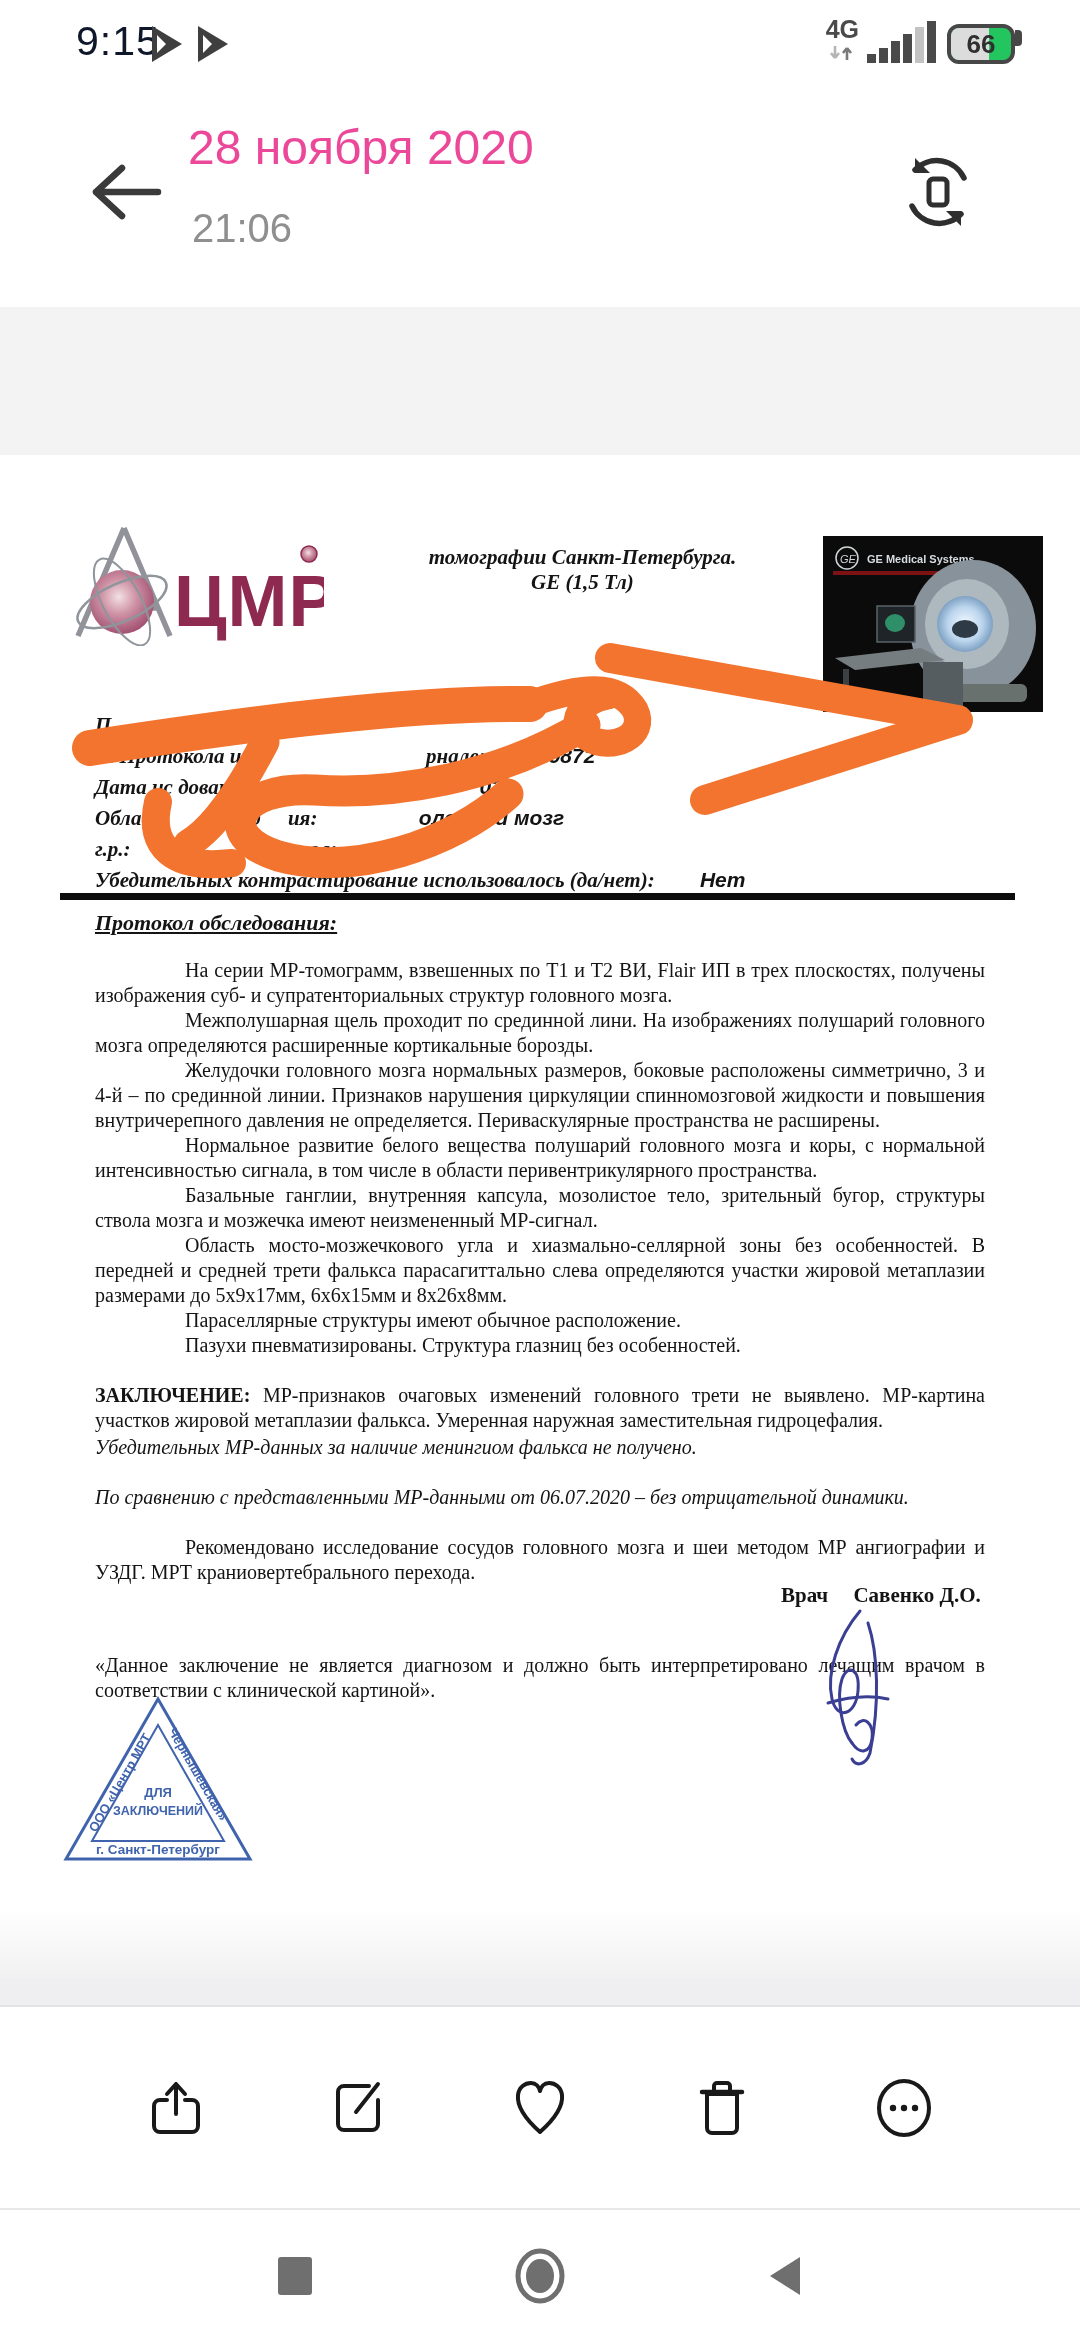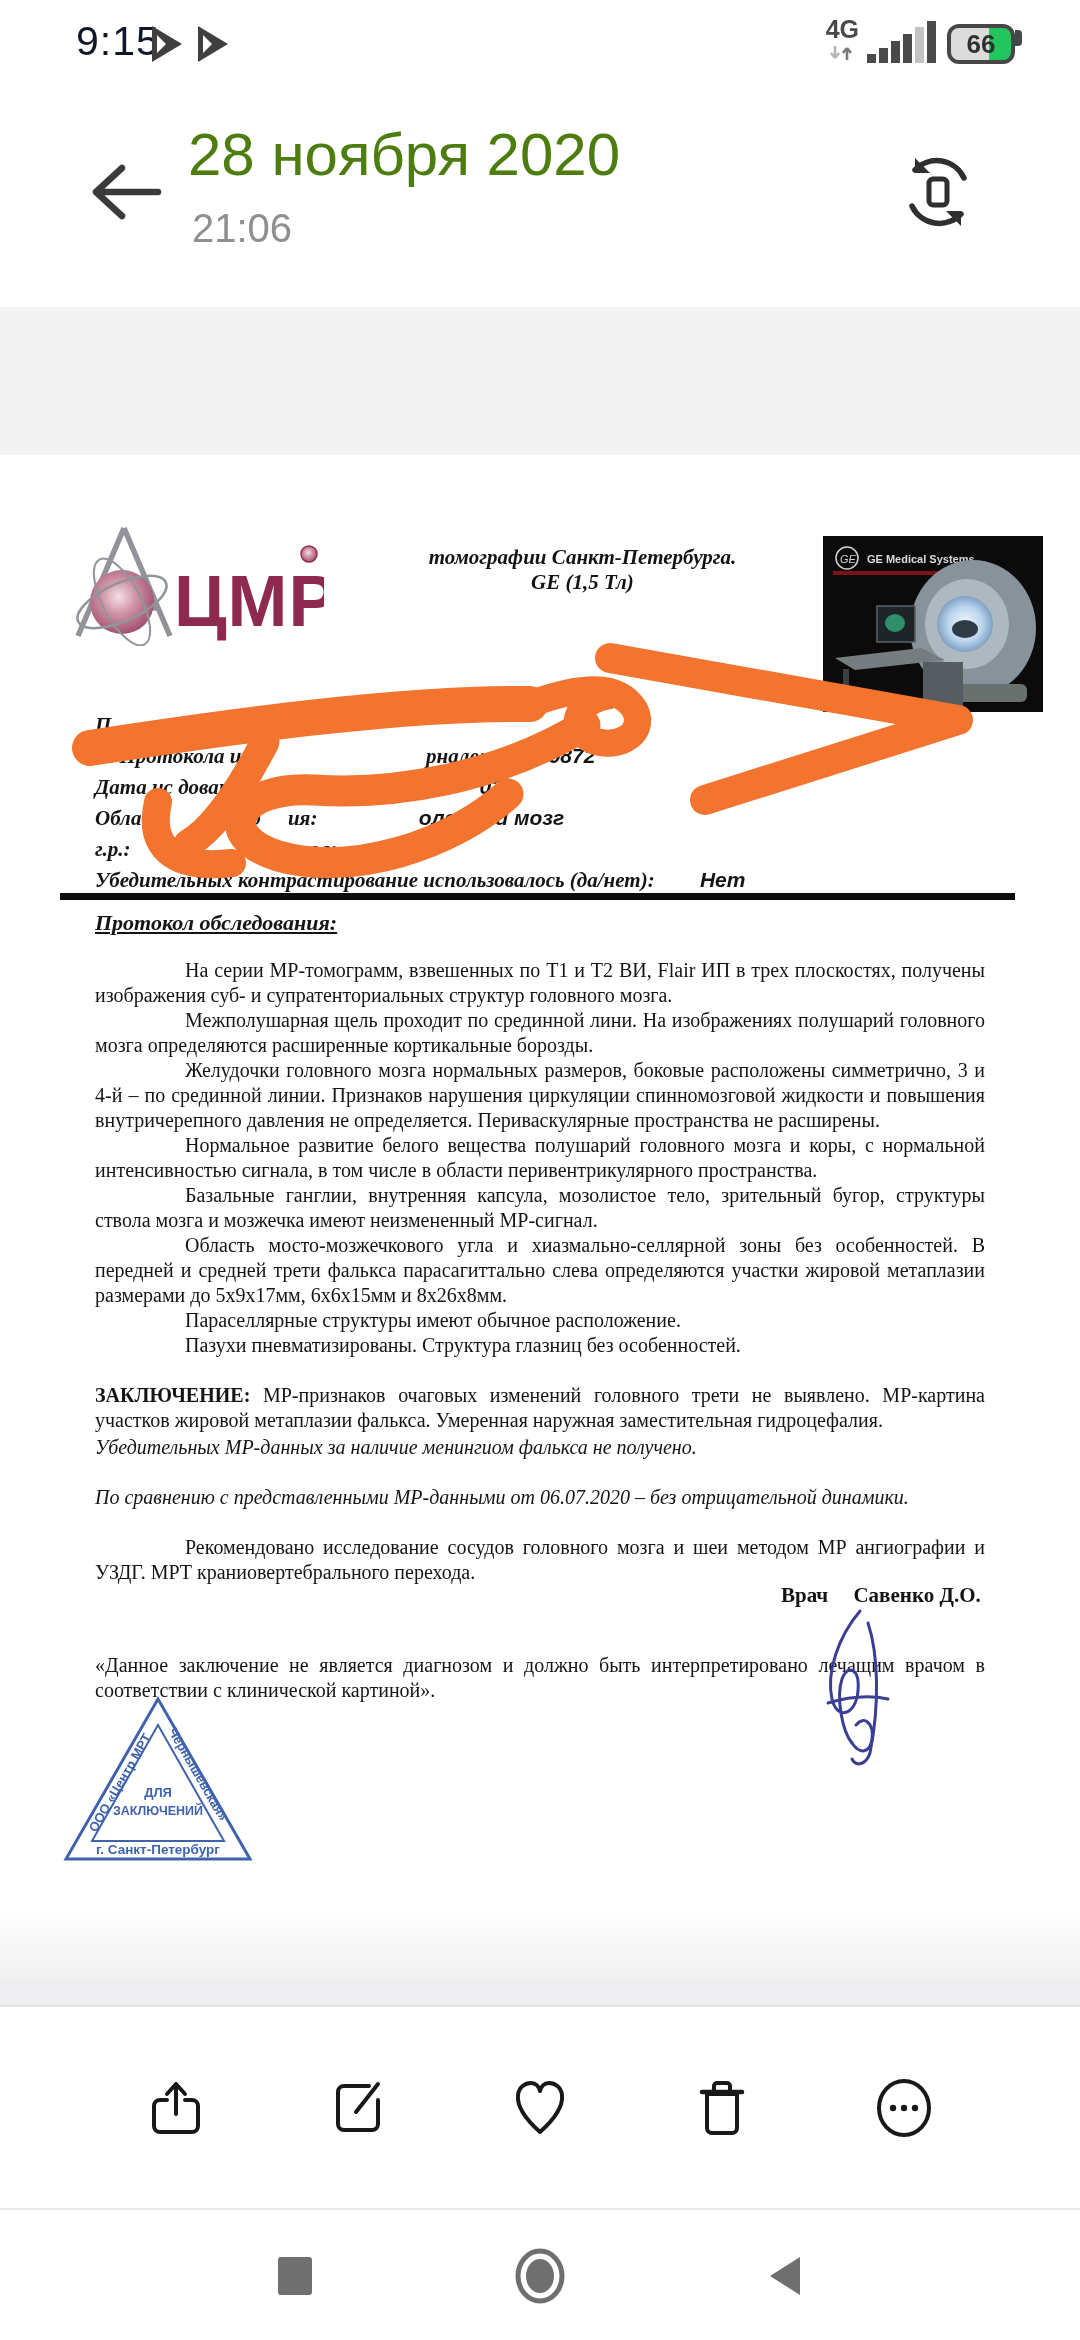--- a/index.html
+++ b/index.html
@@ -12,21 +12,21 @@
   .sb-time { left:76px; top:18px; font-size:41px; font-weight:500; color:#0f172a; letter-spacing:1px; }
   .sb-right { right:58px; top:14px; display:flex; align-items:flex-end; gap:8px; }
   .net-label { font-size:25px; font-weight:600; color:#4a4a4a; line-height:1; }
   .batt { position:relative; width:68px; height:40px; border:4px solid #474747; border-radius:12px;
           display:flex; align-items:flex-end; justify-content:center; overflow:hidden; background:#22c55e; }
   .batt-fill { position:absolute; left:0; top:0; bottom:0; width:64%; background:#dcdcdc; }
   .batt-num { position:relative; font-size:26px; font-weight:600; color:#2f2f2f; }
   .batt-nub { width:7px; height:16px; background:#474747; border-radius:0 4px 4px 0; margin-bottom:12px; }
 
   
-  .gh-title { left:188px; top:120px; font-size:60px; font-weight:500; color:#4d7c0f; }
+  .gh-title { left:188px; top:120px; font-size:48px; font-weight:500; color:#ec4899; }
   .gh-sub   { left:192px; top:206px; font-size:40px; color:#8f8f8f; }
 
   
   .gap-band { left:0; top:307px; width:1080px; height:148px; background:#f3f3f4; }
 
   
   .photo { left:0; top:455px; width:1080px; height:1523px; background:#fff; }
   .photo-fade { left:0; top:1908px; width:1080px; height:70px;
                 background:linear-gradient(#ffffff,#f1f1f2); }
   .gap-band2 { left:0; top:1978px; width:1080px; height:29px; background:#efeff1; border-bottom:2px solid #e3e3e5; }

